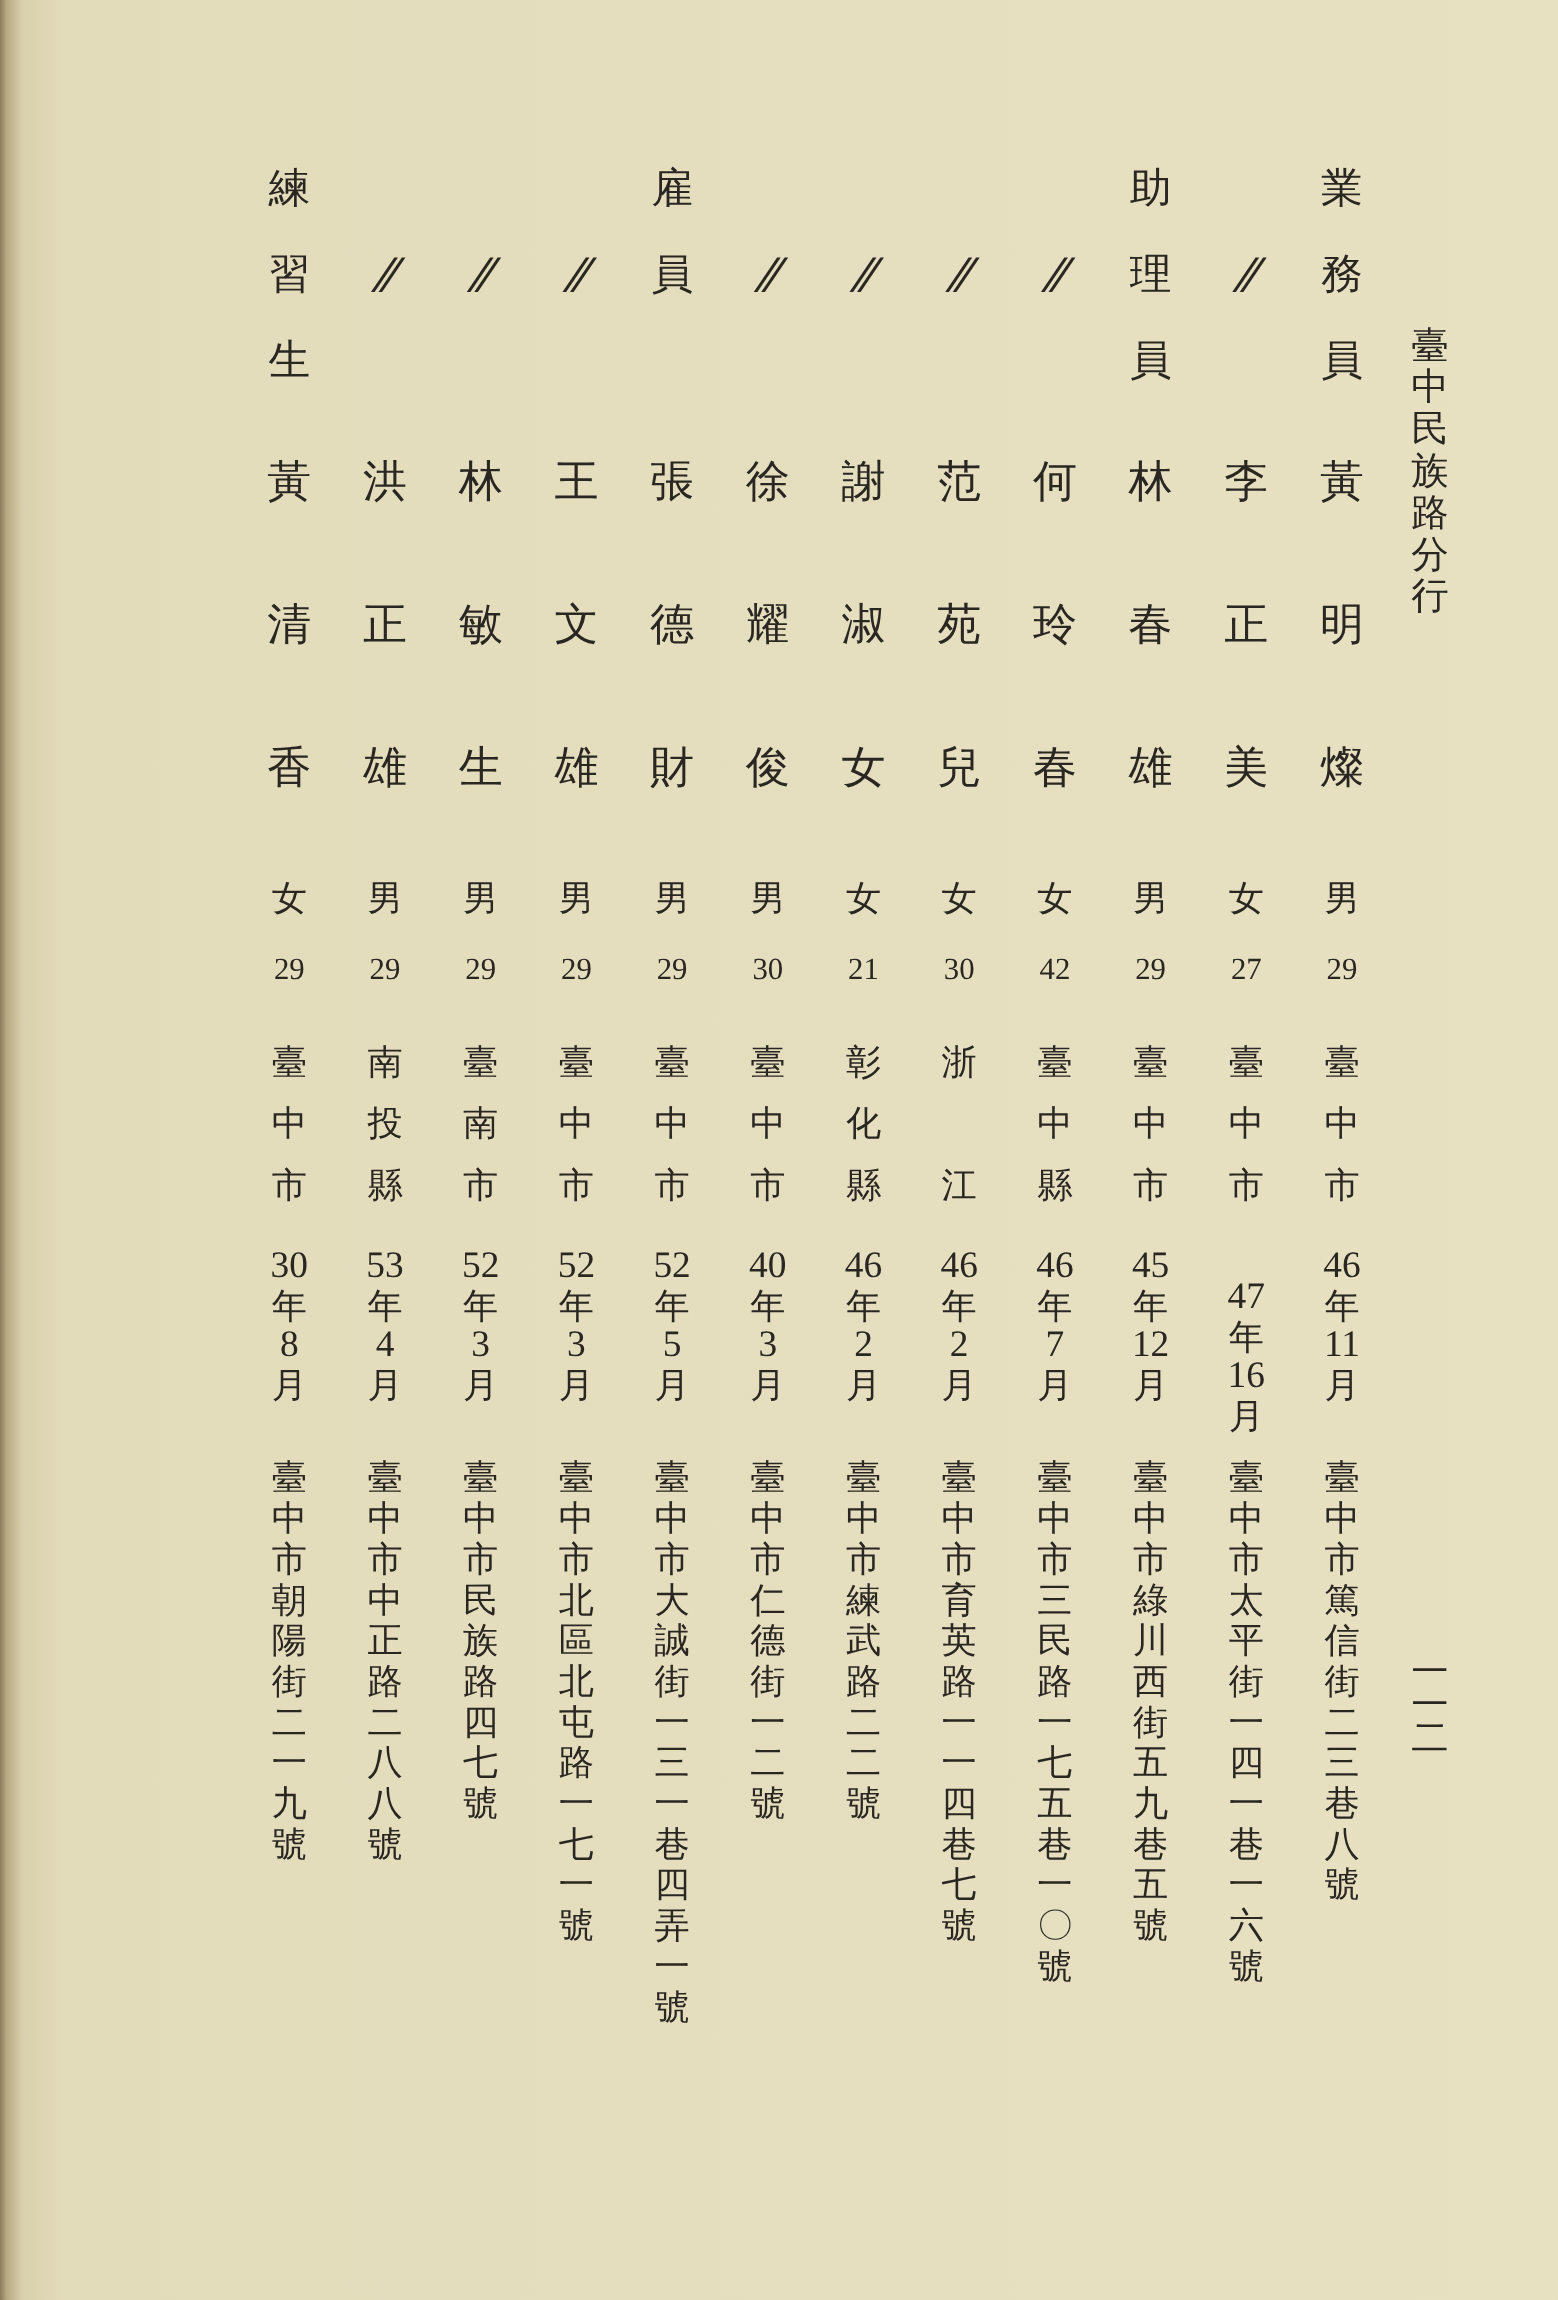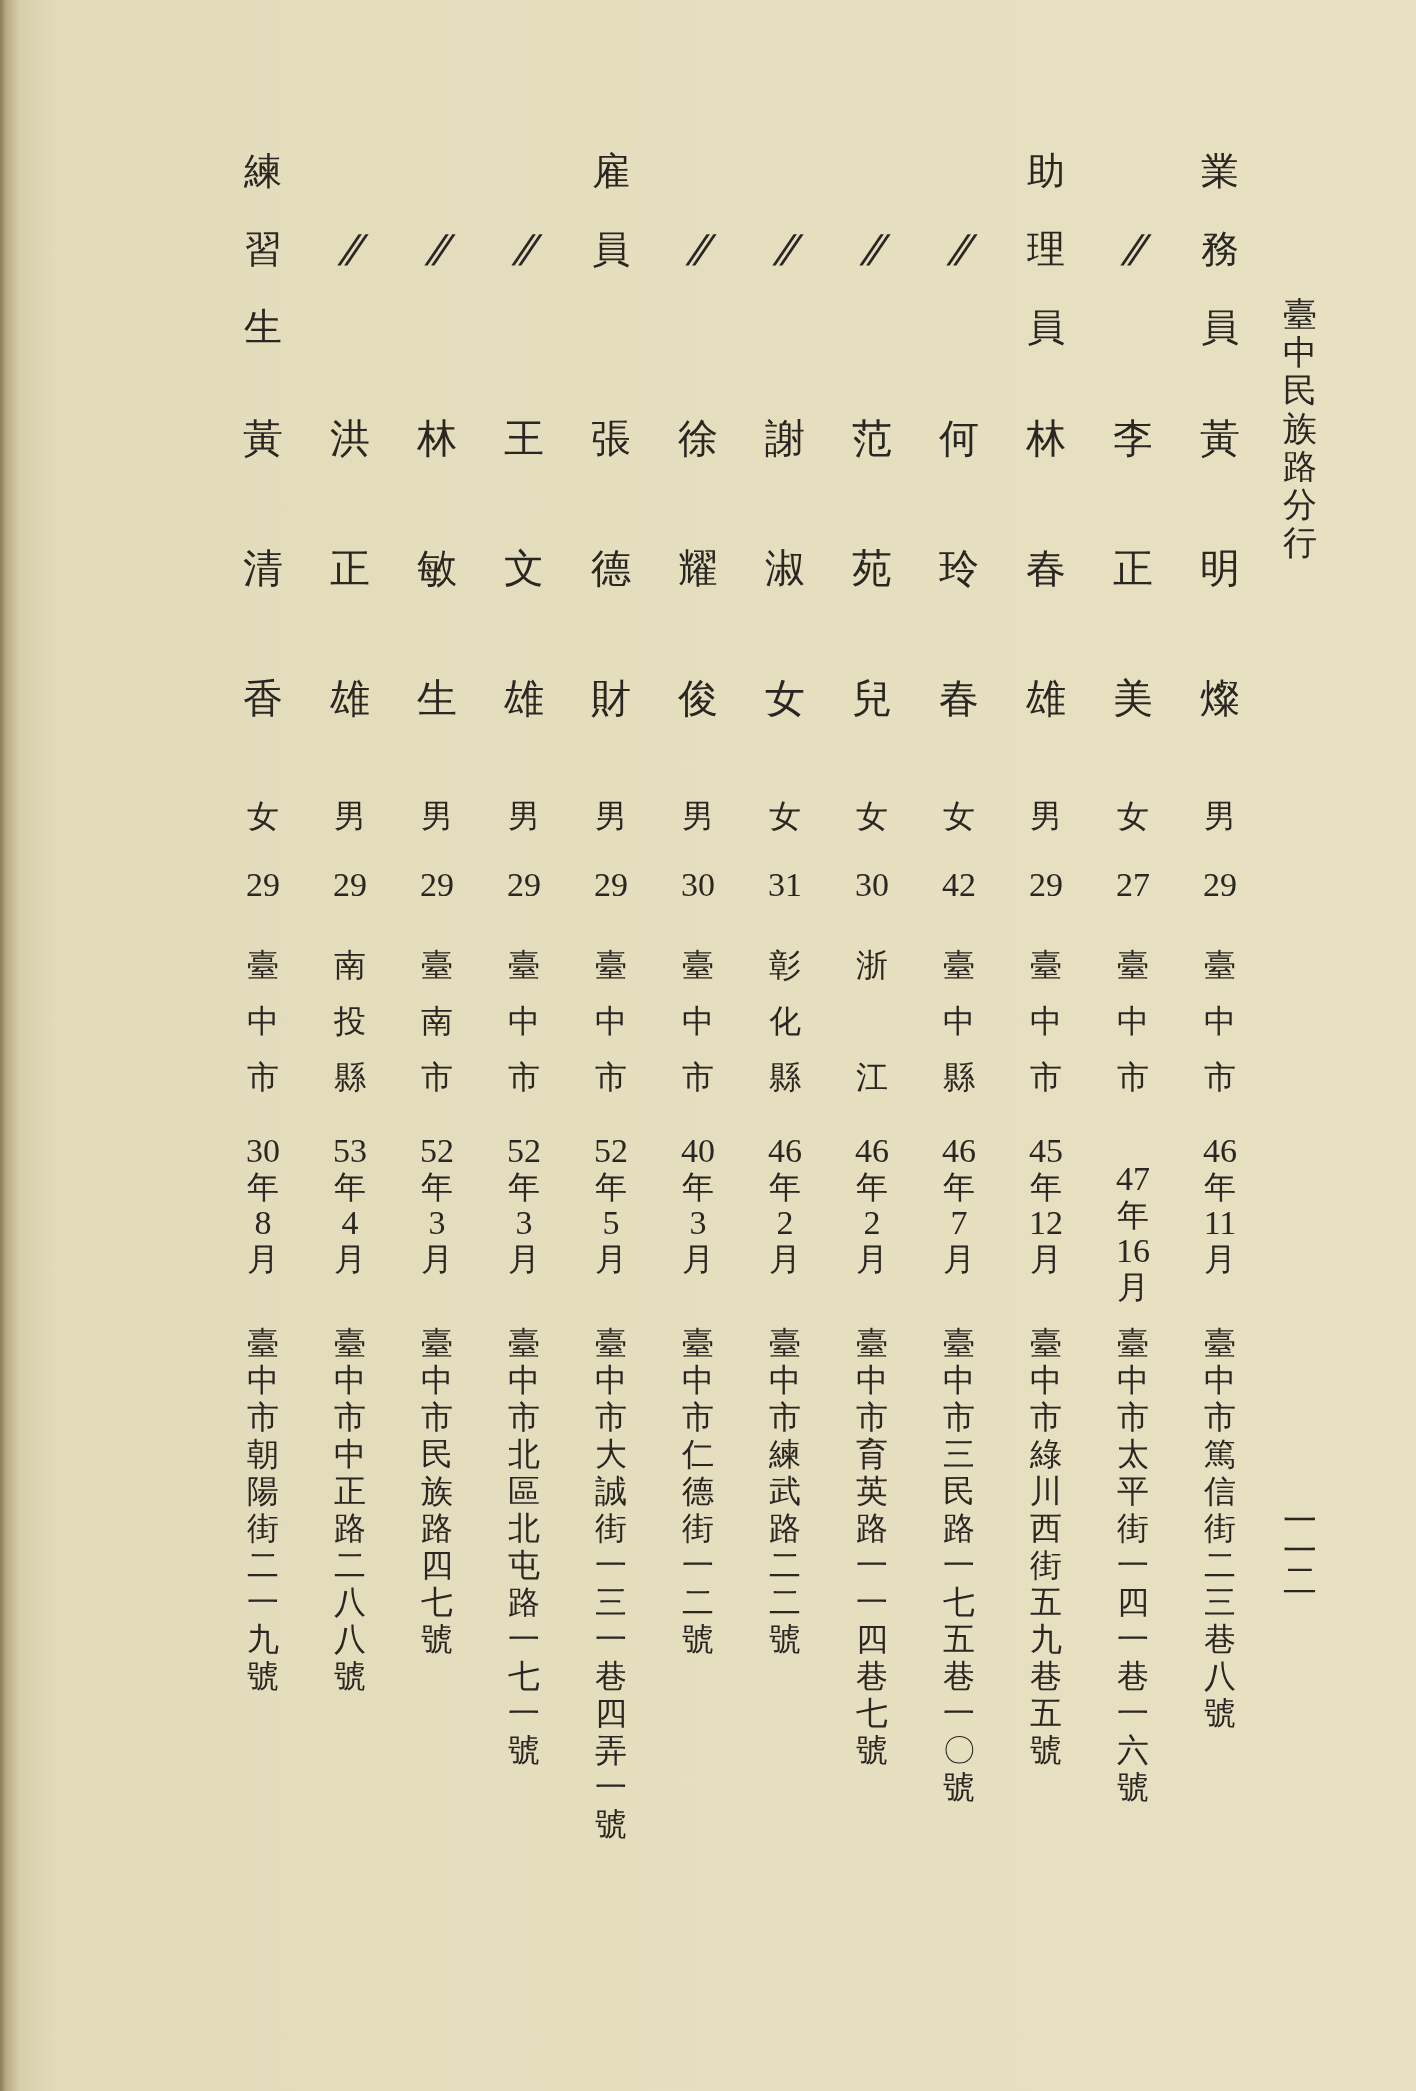--- a/index.html
+++ b/index.html
@@ -26,21 +26,21 @@
       position: absolute;
       left: 0; width: 70px;
       display: flex; flex-direction: column; align-items: center;
       font-size: 38px; line-height: 1;
     }
     .title-cell { position:absolute; left:0; width:70px; display:flex; flex-direction:column; align-items:center; }
     .title-cell span { display:block; height: 78px; font-size: 38px; line-height: 78px; }
     .ditto { font-size: 36px; font-style: italic; font-family: "DejaVu Sans", sans-serif; letter-spacing: -6px; transform: skewX(-10deg); }
     .name-cell span { display:block; height: 130px; font-size: 40px; line-height: 40px; }
     .gender { font-size: 32px; }
-    .age { font-family: "Liberation Serif", serif; font-size: 34px; }
+    .age { font-family: "Liberation Serif", serif; font-size: 28px; }
     .origin span { display:block; height: 56px; font-size: 32px; line-height: 40px; }
     .date span { display:block; font-size: 32px; line-height: 36px; }
     .date .num { font-family: "Liberation Serif", serif; font-size: 34px; }
     .addr span { display:block; font-size: 32px; line-height: 37px; }
     .branch {
       position: absolute; left: 1270px; top: 295px; width: 60px;
       display:flex; flex-direction:column; align-items:center;
     }
     .branch span { font-size: 34px; line-height: 38px; display:block; }
     .pageno {
@@ -263,21 +263,21 @@
       <div class="col" style="left: 750px; top: 0px;">
         <div class="title-cell" style="top: 132px;">
           <span class="ditto" style="margin-top: 78px;">//</span>
         </div>
         <div class="cell name-cell" style="top: 418px;">
           <span>謝</span>
           <span>淑</span>
           <span>女</span>
         </div>
         <div class="cell gender" style="top: 800px;">女</div>
-        <div class="cell age" style="top: 868px;">31</div>
+        <div class="cell age" style="top: 868px;">21</div>
         <div class="cell origin" style="top: 945px;">
           <span>彰</span>
           <span>化</span>
           <span>縣</span>
         </div>
         <div class="cell date" style="top: 1133px;">
           <span class="num">46</span>
           <span>年</span>
           <span class="num">2</span>
           <span>月</span>

